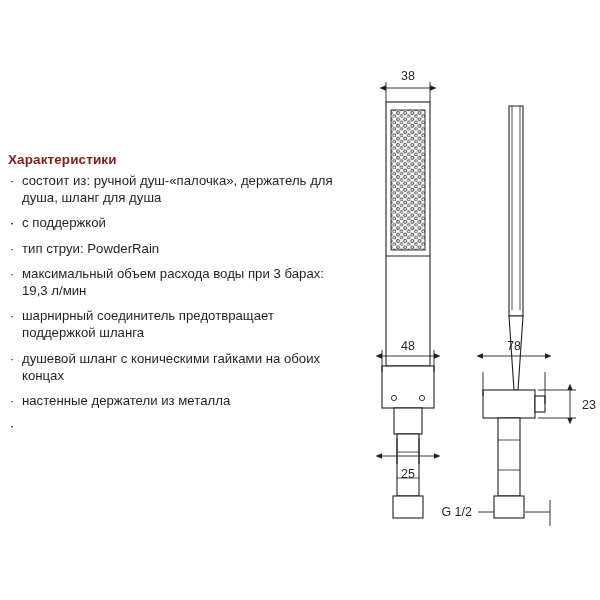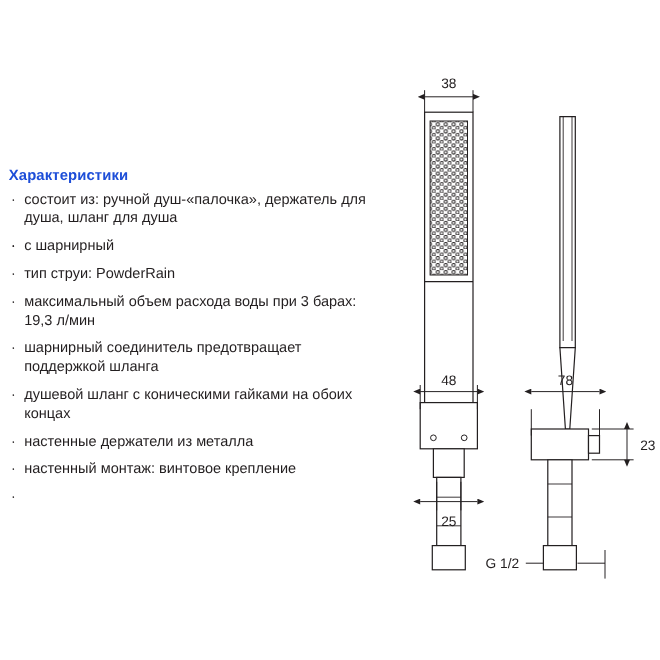--- a/index.html
+++ b/index.html
@@ -20,21 +20,21 @@
   
   #spec-block {
     position: absolute;
     left: 8px;
     top: 152px;
     width: 338px;
   }
   #spec-title {
     font-size: 13.5px;
     font-weight: bold;
-    color: #1d4ed8;
+    color: #7f1d1d;
     margin: 0 0 5px 0;
     letter-spacing: 0.1px;
   }
   ul.spec-list {
     list-style: none;
     margin: 0;
     padding: 0;
   }
   ul.spec-list li {
     position: relative;
@@ -74,27 +74,27 @@
 </head>
 <body>
 
 <div id="page">
 
   <div id="spec-block">
     <div id="spec-title">Характеристики</div>
     <ul class="spec-list">
       <li><span class="bullet">·</span><span>состоит из: ручной душ-«палочка», держатель для душа, шланг для душа</span></li>
       <li><span class="bullet">·</span></li>
-      <li><span class="bullet">·</span><span>с шарнирный</span></li>
+      <li><span class="bullet">·</span><span>с поддержкой</span></li>
       <li><span class="bullet">·</span><span>тип струи: PowderRain</span></li>
       <li><span class="bullet">·</span><span>максимальный объем расхода воды при 3 барах: 19,3 л/мин</span></li>
       <li><span class="bullet">·</span><span>шарнирный соединитель предотвращает поддержкой шланга</span></li>
       <li><span class="bullet">·</span><span>душевой шланг с коническими гайками на обоих концах</span></li>
       <li><span class="bullet">·</span><span>настенные держатели из металла</span></li>
-      <li><span class="bullet">·</span><span>настенный монтаж: винтовое крепление</span></li>
+      <li><span class="bullet">·</span></li>
       <li><span class="bullet">·</span></li>
     </ul>
   </div>
 
   <div id="drawing">
     <svg width="260" height="480" viewBox="0 0 260 480" xmlns="http://www.w3.org/2000/svg">
       <defs>
         <marker id="arrL" markerWidth="8" markerHeight="8" refX="7" refY="3" orient="auto">
           <path d="M7,0 L7,6 L0,3 z" fill="#231f20"></path>
         </marker>

